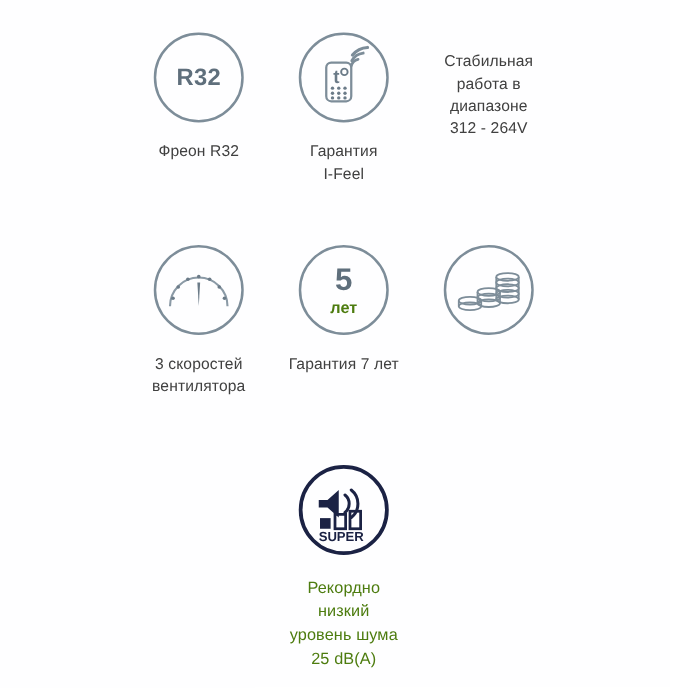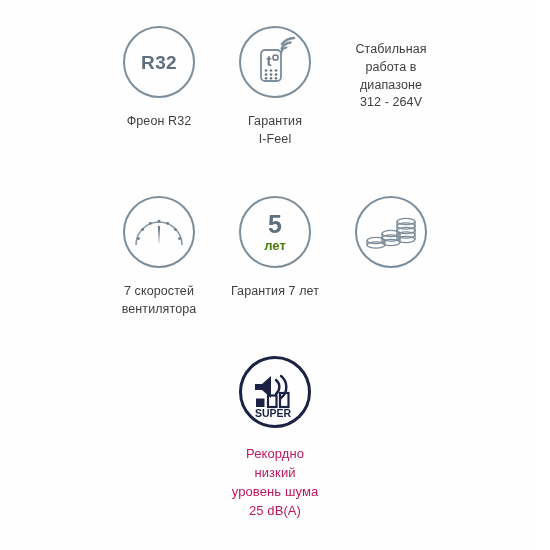--- a/index.html
+++ b/index.html
@@ -18,21 +18,21 @@
   
   .row {
     position:absolute;
     left:0; width:550px;
     display:flex;
     justify-content:center;
     align-items:flex-start;
   }
   #row1 { top:26px; }
   #row2 { top:196px; }
-  #row3 { top:356px;justify-content:center; }
+  #row3 { top:372px;justify-content:center; }
 
   .cell {
     width:110px;
     display:flex;
     flex-direction:column;
     align-items:center;
   }
   #row1 .cell { margin:0 3px; }
   #row2 .cell { margin:0 3px; }
 
@@ -80,21 +80,21 @@
   .caption {
     margin-top:15px;
     font-size:12.5px;
     line-height:1.42;
     color:#404040;
     text-align:center;
     white-space:pre-line;
     letter-spacing:0.1px;
   }
   .caption.dark {
-    color:#be185d;
+    color:#4d7c0f;
     font-size:13px;
     margin-top:17px;
     line-height:1.45;
   }
 </style>
 </head>
 <body>
 
 <div id="board">
 
@@ -161,21 +161,21 @@
             <circle cx="17.3" cy="11.4" r="1.45"></circle>
             <circle cx="26" cy="9.3" r="1.45"></circle>
             <circle cx="34.7" cy="11.4" r="1.45"></circle>
             <circle cx="42.4" cy="17.6" r="1.45"></circle>
             <circle cx="46.6" cy="26.6" r="1.45"></circle>
           </g>
 
           <path d="M26 33 L24.9 14 L27.1 14 Z" fill="#6b7b88"></path>
         </svg>
       </div>
-      <div class="caption">7 скоростей
+      <div class="caption">3 скоростей
 вентилятора</div>
     </div>
 
     <div class="cell">
       <div class="badge">
         <div class="stack-text">
           <span class="big">5</span>
           <span class="small">лет</span>
         </div>
       </div>

